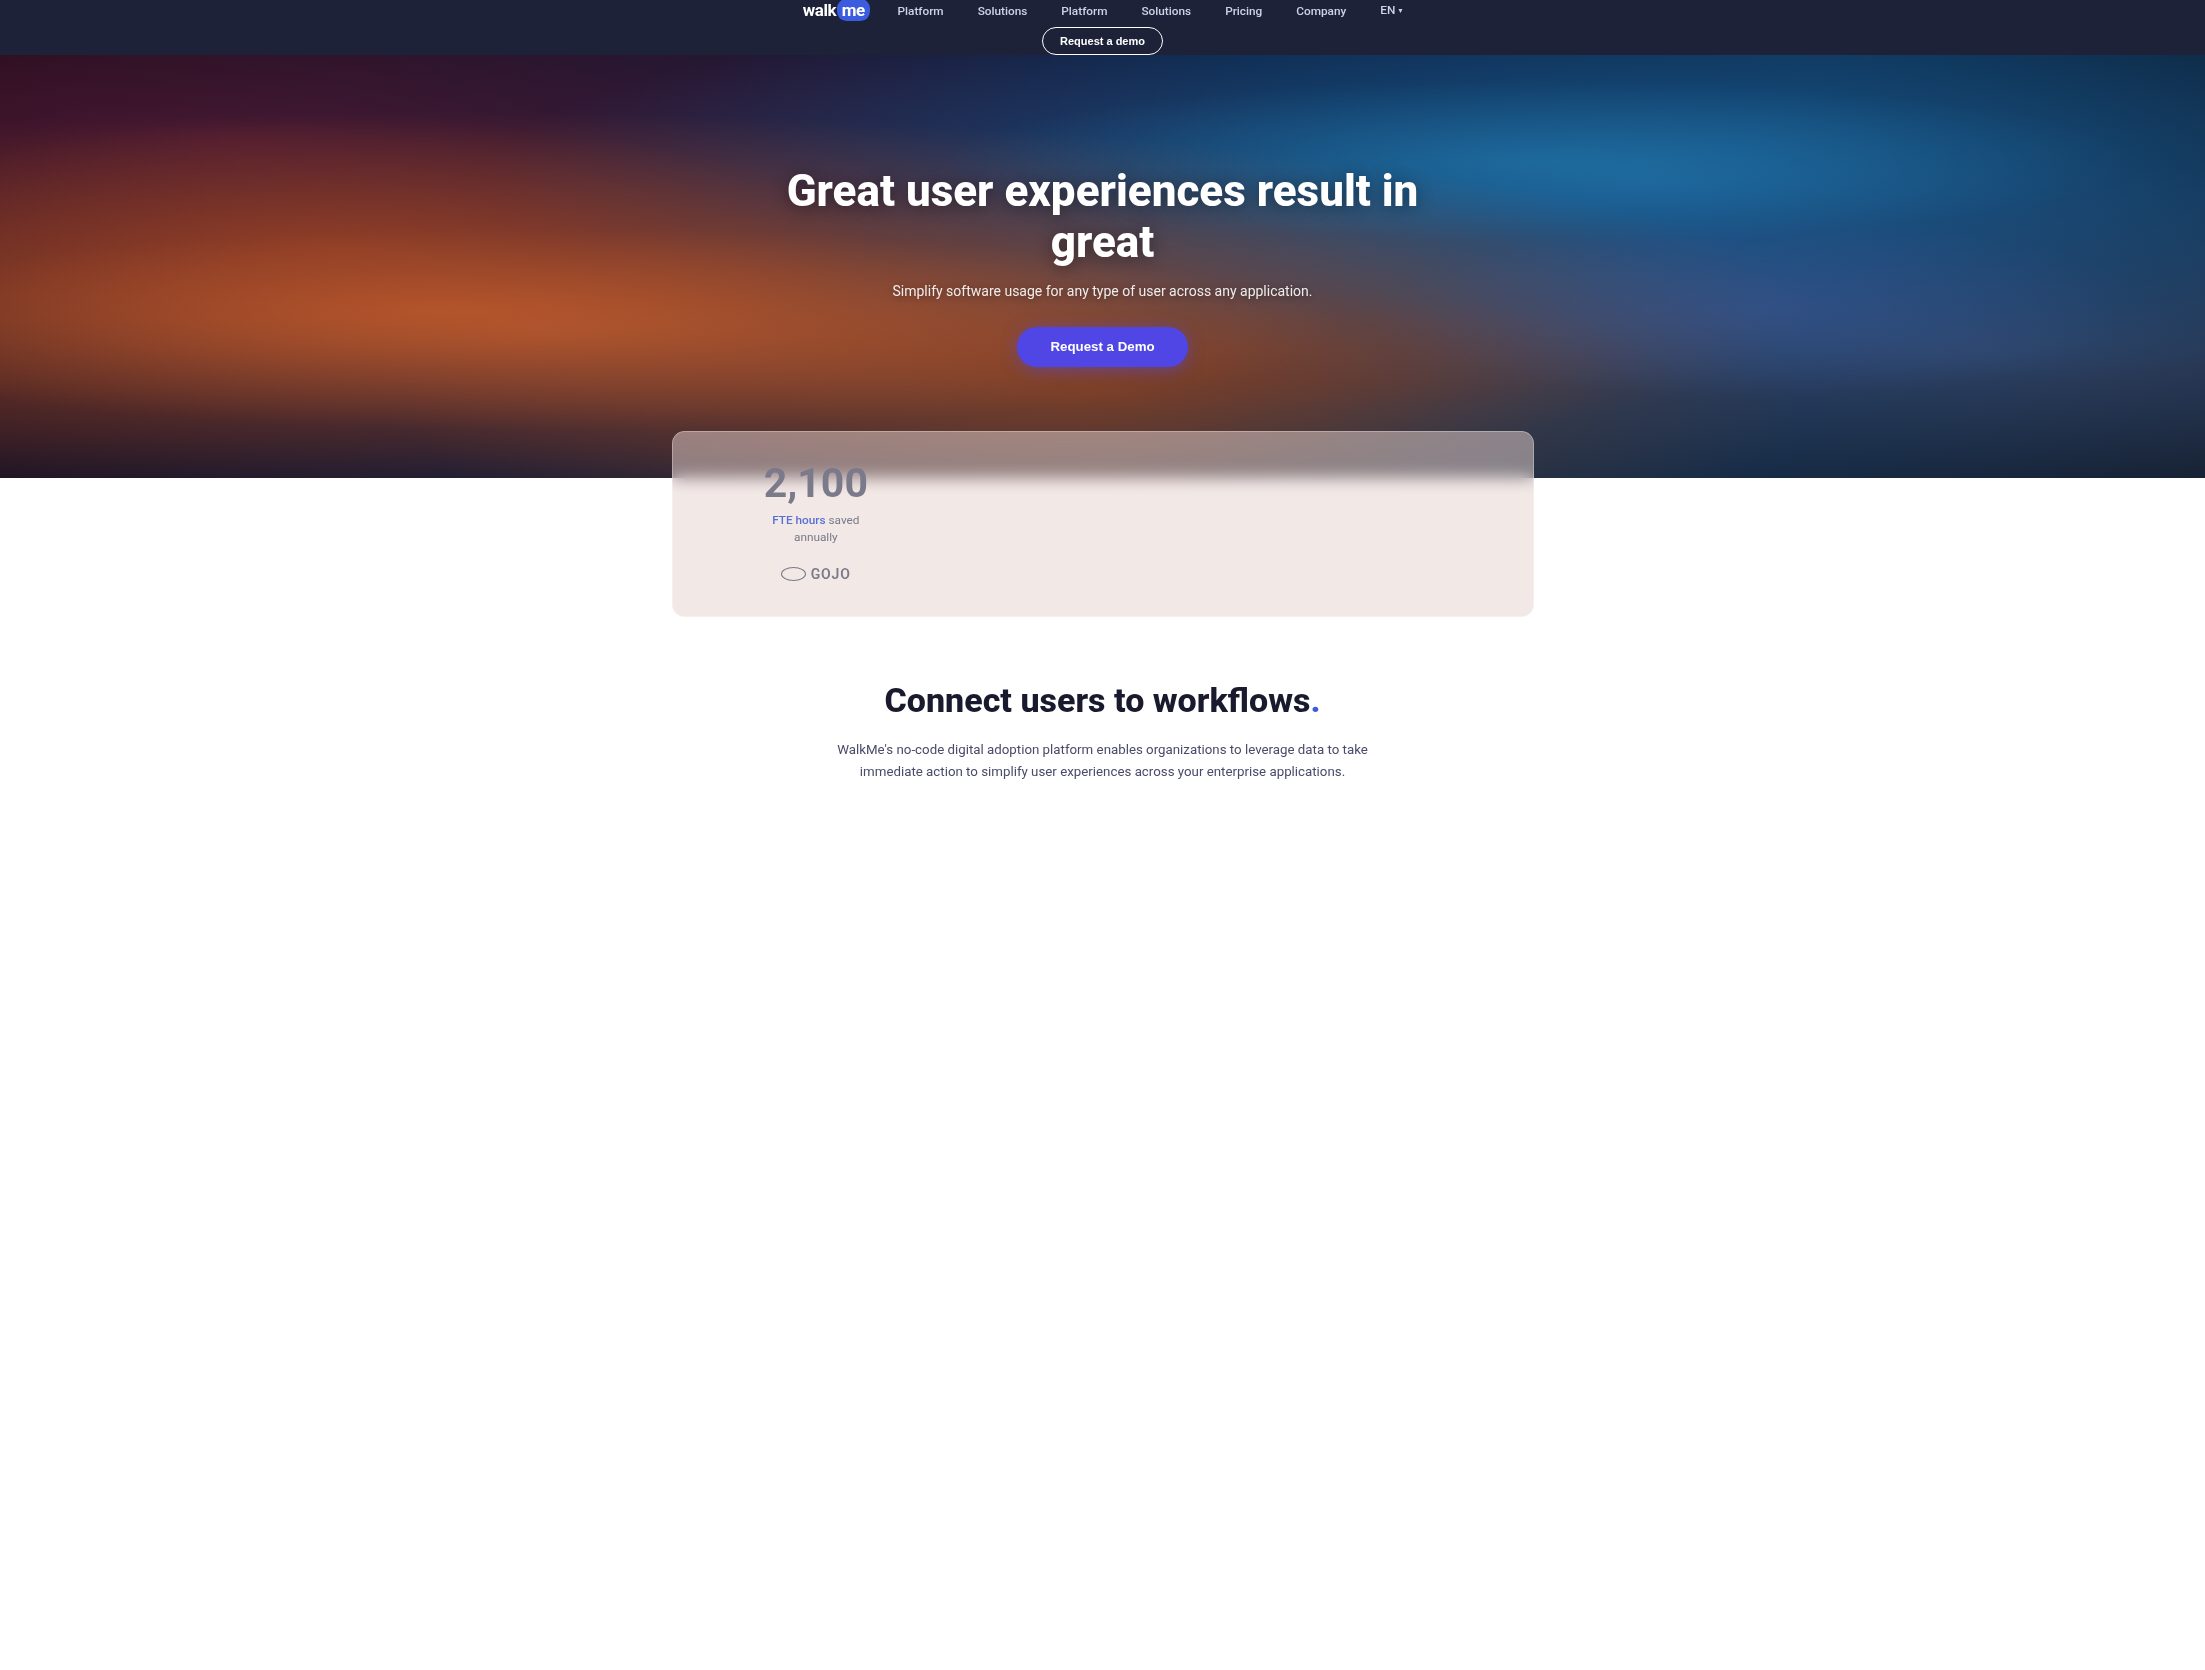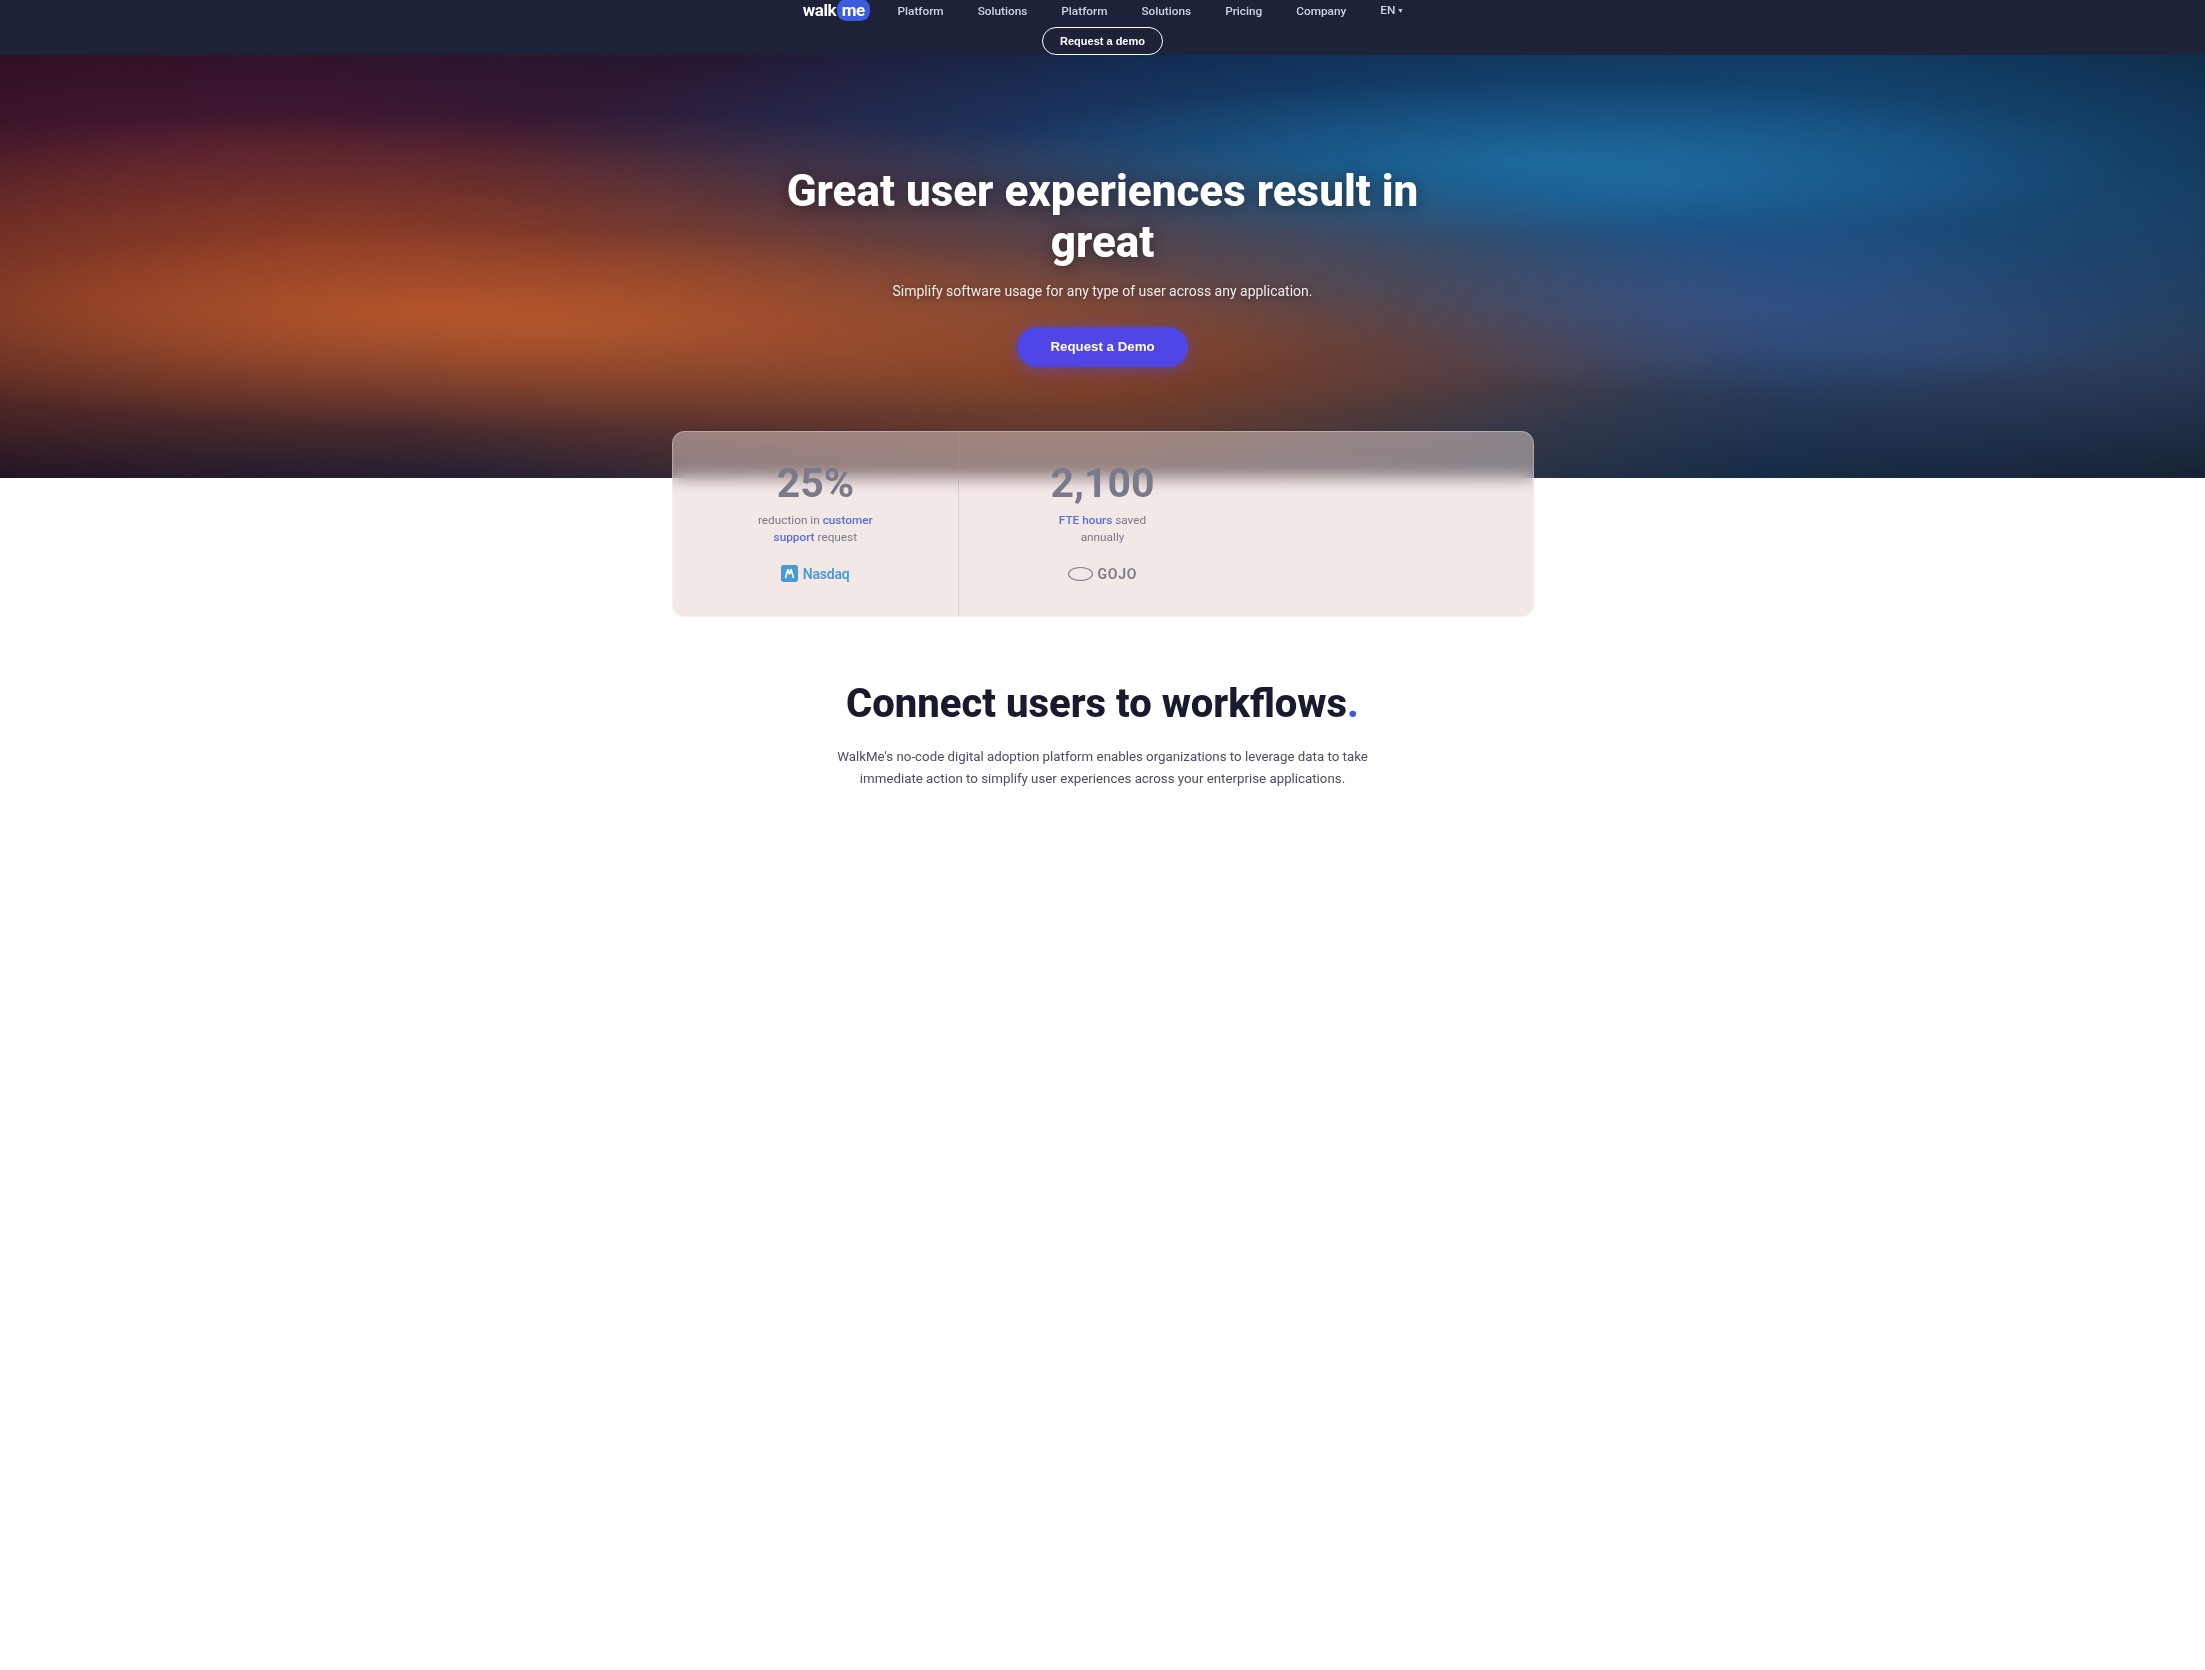--- a/index.html
+++ b/index.html
@@ -287,21 +287,21 @@
     }
 
     
     .connect-section {
       padding: 63px 31px 47px;
       text-align: center;
       background: #fff;
     }
 
     .connect-title {
-      font-size: 40px;
+      font-size: 34px;
       font-weight: 800;
       color: #1a1a2e;
       margin-bottom: 19px;
     }
 
     .connect-title .dot {
       color: #3b5cde;
     }
 
     .connect-desc {
@@ -360,36 +360,20 @@
       <span>Great user experiences result in great</span><br>
     </h1>
     <p class="hero-subtitle">Simplify software usage for any type of user across any application.</p>
     <button class="btn-hero">Request a Demo</button>
   </div>
 </section>
 
 <div class="stats-section">
   <div class="stats-card">
 
-    <div class="stat-item">
-      <div class="stat-number">25%</div>
-      <div class="stat-desc">
-        reduction in <span class="highlight">customer<br>support</span> request
-      </div>
-      <div class="stat-logo">
-        <div class="logo-nasdaq">
-          <div class="nasdaq-n">
-            <svg width="11" height="11" viewBox="0 0 14 14" fill="none">
-              <path d="M2 12L5 2L7 8L9 2L12 12" stroke="white" stroke-width="2" stroke-linecap="round" stroke-linejoin="round" fill="none"></path>
-            </svg>
-          </div>
-          <span>Nasdaq</span>
-        </div>
-      </div>
-    </div>
 
 
     <div class="stat-item">
       <div class="stat-number">2,100</div>
       <div class="stat-desc">
         <span class="highlight">FTE hours</span> saved<br>annually
       </div>
       <div class="stat-logo">
         <div class="logo-gojo">
           <div class="gojo-oval"></div>

